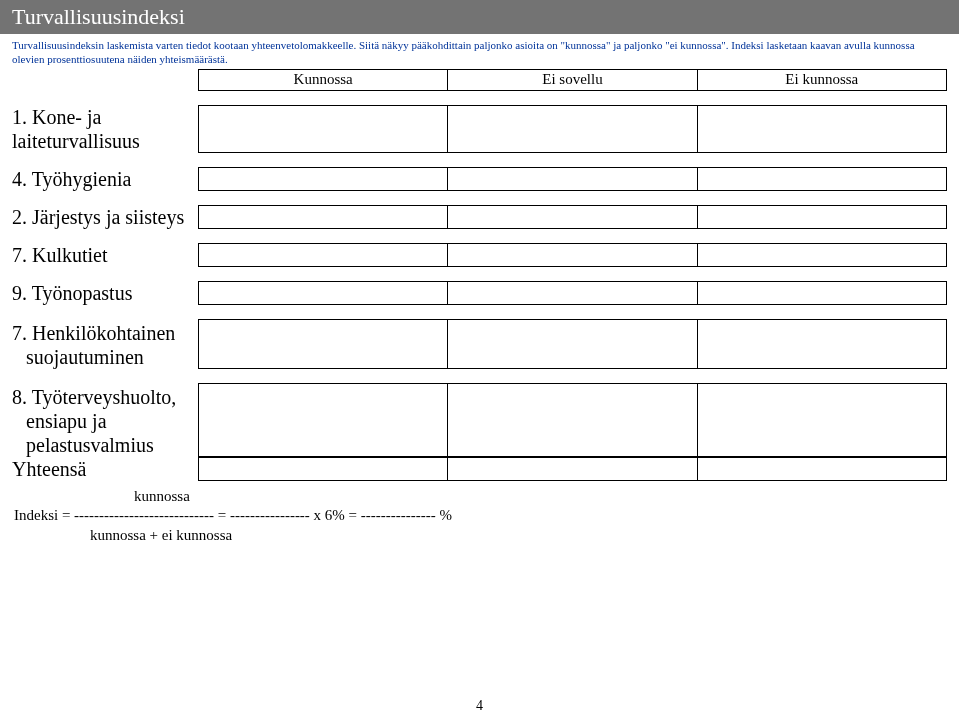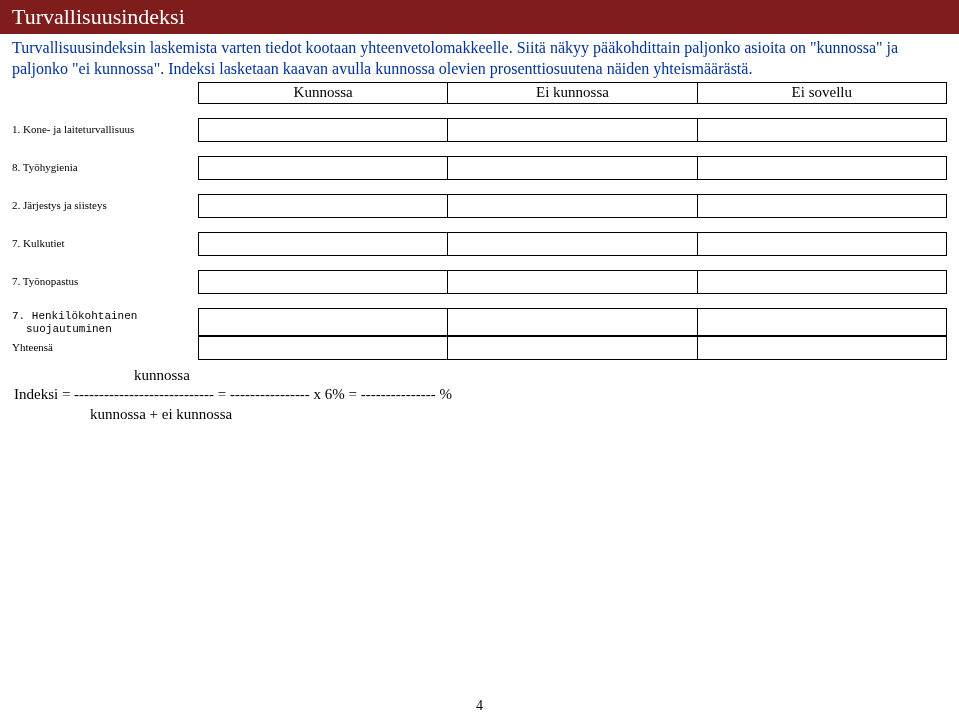--- a/index.html
+++ b/index.html
@@ -7,31 +7,31 @@
     font-family: "Times New Roman", Times, serif;
     font-size: 15px;
     color: #000;
     background: #fff;
     width: 959px;
     height: 722px;
     position: relative;
     padding: 0;
   }
   .header-bar {
-    background: #7f1d1d;
+    background: #737373;
     color: #fff;
     padding: 4px 12px;
     font-size: 22px;
   }
   .content {
     padding: 4px 12px 0 12px;
   }
   .intro {
     color: #003399;
-    font-size: 16px;
+    font-size: 11px;
     line-height: 1.3;
     margin-bottom: 2px;
   }
   .table-area {
     margin-top: 2px;
   }
   .col-headers {
     display: flex;
     height: 22px;
     align-items: center;
@@ -50,30 +50,29 @@
   }
   .col-h + .col-h { border-left: none; }
 
   .data-row {
     display: flex;
     margin-top: 14px;
     min-height: 24px;
   }
   .row-label {
     width: 186px;
-    font-size: 11px;
+    font-size: 20px;
     line-height: 1.2;
     padding-right: 8px;
     display: flex;
     align-items: center;
   }
   .row-label.multi {
     display: block;
     padding-top: 2px;
-    font-family: Liberation Mono, monospace;
   }
   .row-cell {
     flex: 1;
     border: 1px solid #000;
     min-height: 24px;
   }
   .row-cell + .row-cell { border-left: none; }
 
   .formula {
     margin-top: 6px;
@@ -101,33 +100,33 @@
 </div>
 
 <div class="content">
   <p class="intro">Turvallisuusindeksin laskemista varten tiedot kootaan yhteenvetolomakkeelle. Siitä näkyy pääkohdittain paljonko asioita on "kunnossa" ja paljonko "ei kunnossa". Indeksi lasketaan kaavan avulla kunnossa olevien prosenttiosuutena näiden yhteismäärästä.</p>
 
   <div class="table-area">
 
     <div class="col-headers">
       <div class="col-left-pad"></div>
       <div class="col-h">Kunnossa</div>
+      <div class="col-h">Ei sovellu</div>
       <div class="col-h">Ei kunnossa</div>
-      <div class="col-h">Ei sovellu</div>
     </div>
 
     <div class="data-row">
       <div class="row-label">1. Kone- ja laiteturvallisuus</div>
       <div class="row-cell"></div>
       <div class="row-cell"></div>
       <div class="row-cell"></div>
     </div>
 
     <div class="data-row">
-      <div class="row-label">8. Työhygienia</div>
+      <div class="row-label">4. Työhygienia</div>
       <div class="row-cell"></div>
       <div class="row-cell"></div>
       <div class="row-cell"></div>
     </div>
 
 
     <div class="data-row">
       <div class="row-label">2. Järjestys ja siisteys</div>
       <div class="row-cell"></div>
       <div class="row-cell"></div>
@@ -135,36 +134,46 @@
     </div>
 
     <div class="data-row">
       <div class="row-label">7. Kulkutiet</div>
       <div class="row-cell"></div>
       <div class="row-cell"></div>
       <div class="row-cell"></div>
     </div>
 
     <div class="data-row">
-      <div class="row-label">7. Työnopastus</div>
+      <div class="row-label">9. Työnopastus</div>
       <div class="row-cell"></div>
       <div class="row-cell"></div>
       <div class="row-cell"></div>
     </div>
 
     <div class="data-row">
       <div class="row-label multi">
         <span>7. Henkilökohtainen</span><br>
         <span style="padding-left:14px">suojautuminen</span>
       </div>
       <div class="row-cell"></div>
       <div class="row-cell"></div>
       <div class="row-cell"></div>
     </div>
 
+    <div class="data-row">
+      <div class="row-label multi">
+        <span>8. Työterveyshuolto,</span><br>
+        <span style="padding-left:14px">ensiapu ja</span><br>
+        <span style="padding-left:14px">pelastusvalmius</span>
+      </div>
+      <div class="row-cell"></div>
+      <div class="row-cell"></div>
+      <div class="row-cell"></div>
+    </div>
 
     <div class="data-row" style="margin-top:0">
       <div class="row-label">Yhteensä</div>
       <div class="row-cell"></div>
       <div class="row-cell"></div>
       <div class="row-cell"></div>
     </div>
 
   </div>
 

